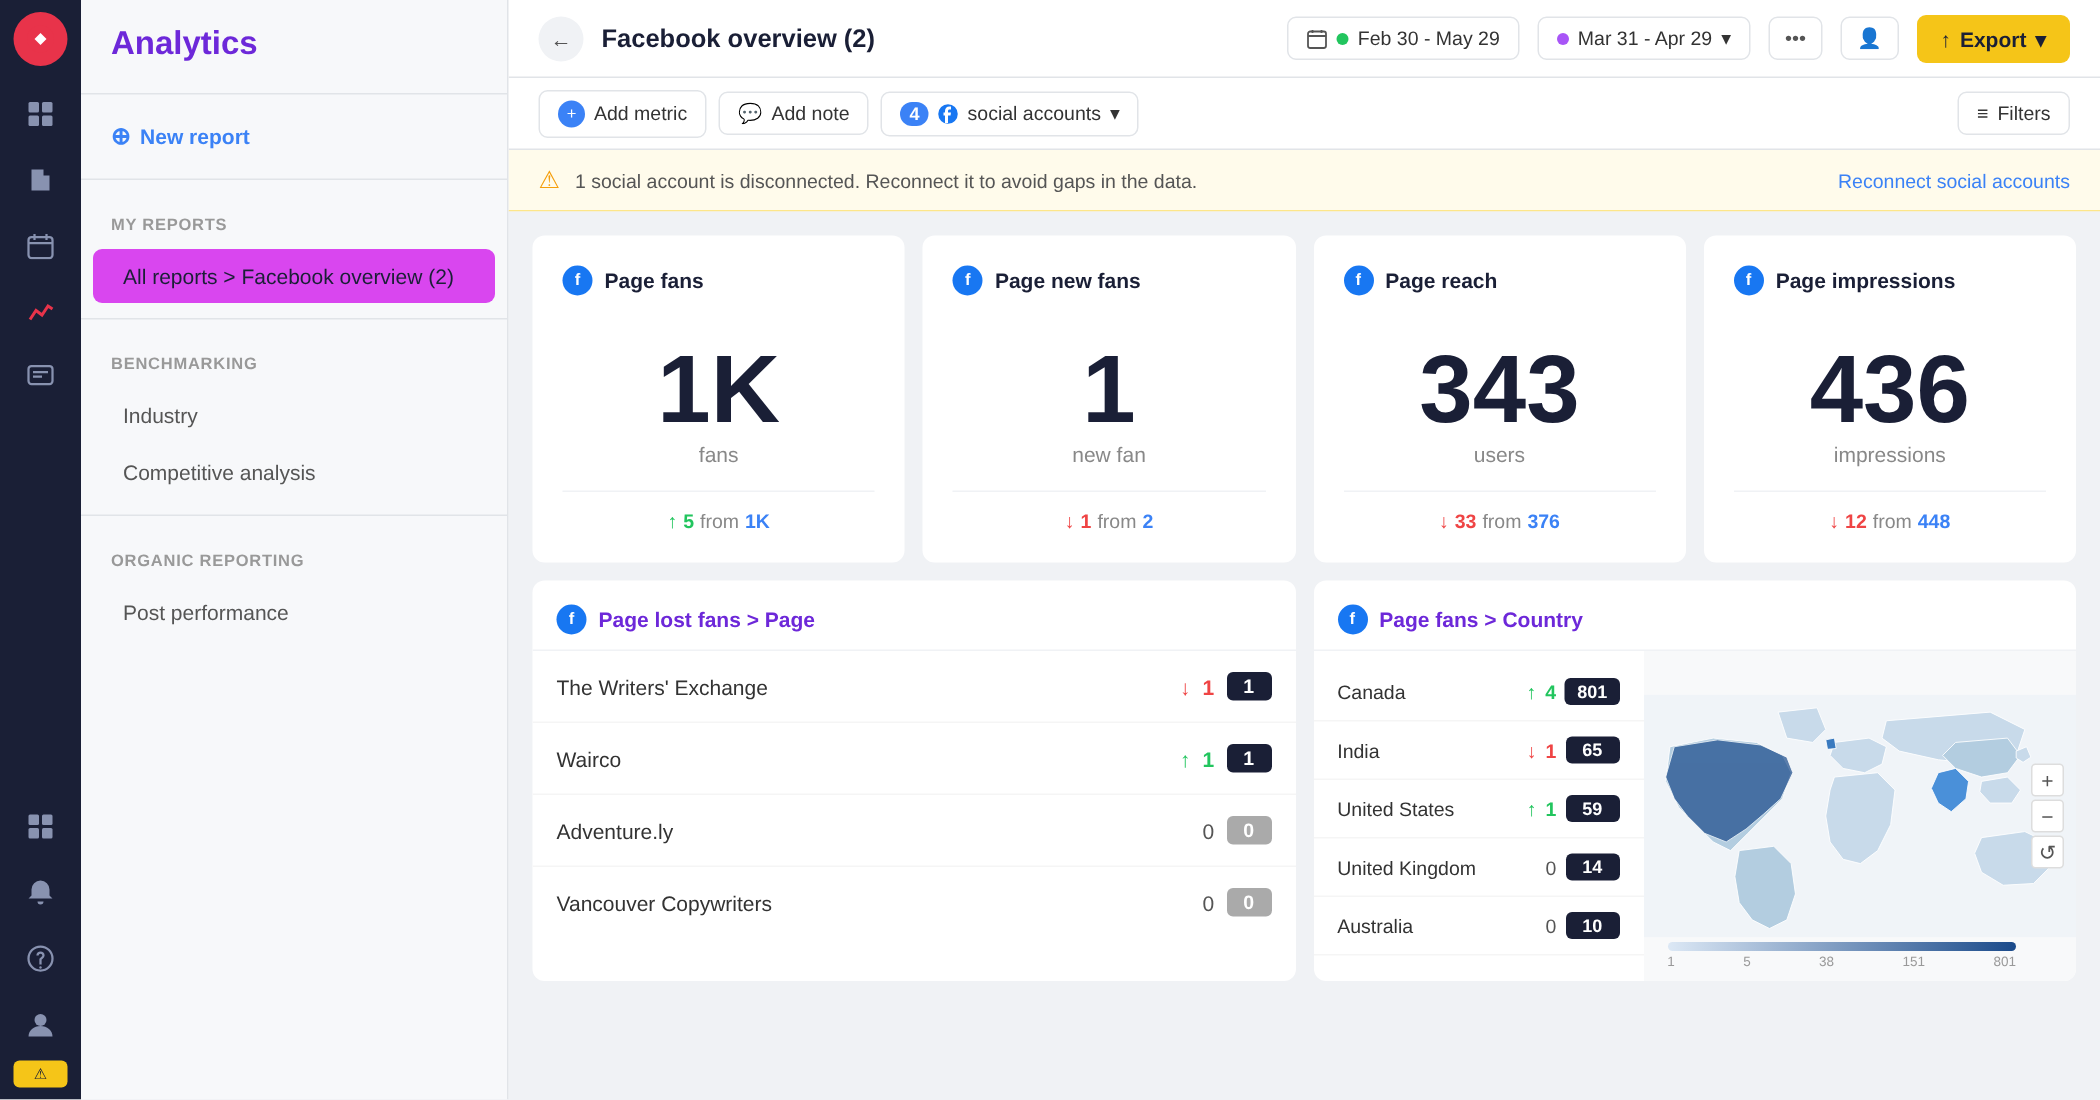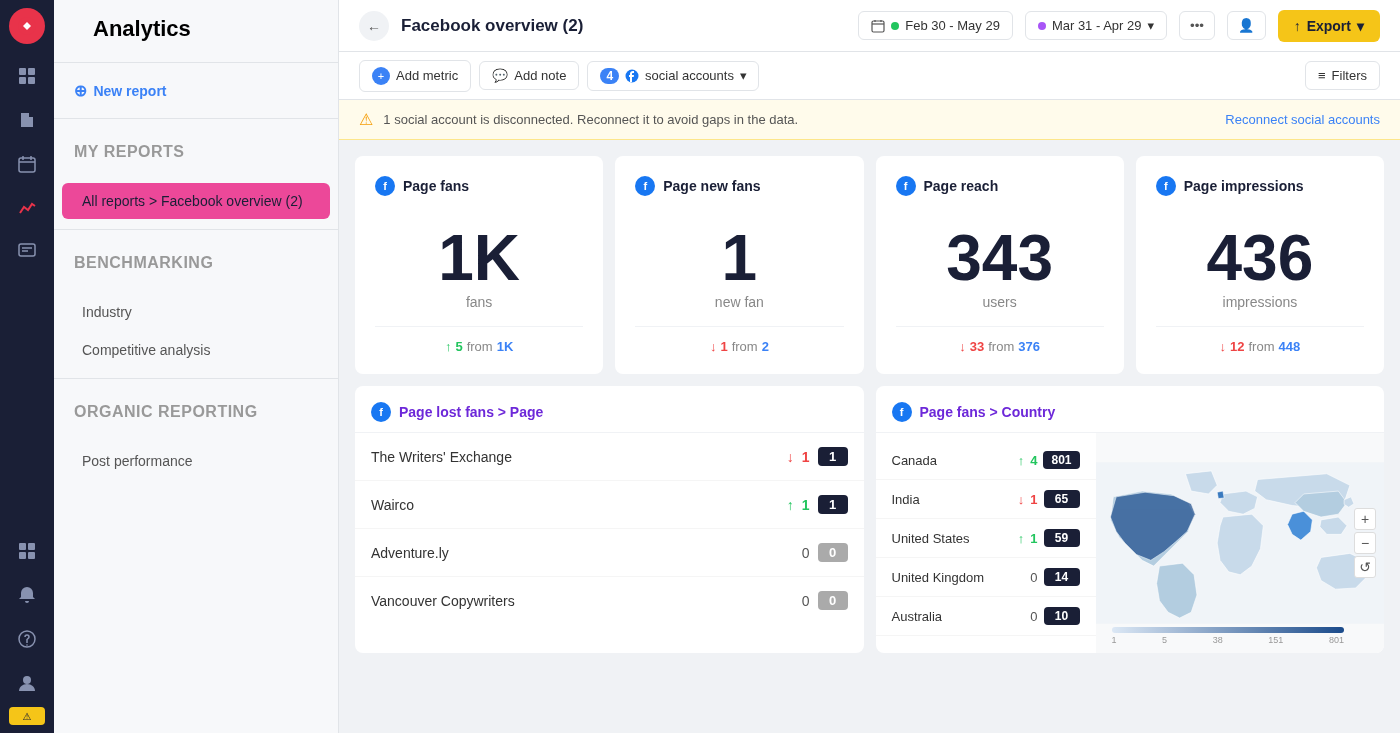--- a/index.html
+++ b/index.html
@@ -38,48 +38,47 @@
       background: #f7f8fa;
       border-right: 1px solid #e1e4e8;
       display: flex;
       flex-direction: column;
       overflow-y: auto;
       flex-shrink: 0;
     }
     .sidebar-title {
       font-size: 22px;
       font-weight: 700;
-      color: #000000;
+      color: #6d28d9;
       padding: 16px 20px 12px;
-      margin-left: 19px;
     }
     .sidebar-nav-item {
       padding: 10px 20px;
       font-size: 14px;
       color: #555;
       cursor: pointer;
       border-radius: 6px;
       margin: 0 8px 2px;
     }
     .sidebar-nav-item.active {
-      background: #ec4899;
+      background: #d946ef;
       color: #1a1f36;
       font-weight: 500;
     }
     .sidebar-new-report {
       display: flex; align-items: center; gap: 6px;
       padding: 10px 20px;
       color: #3b82f6;
       font-size: 14px;
       font-weight: 600;
       cursor: pointer;
     }
     .sidebar-section-label {
-      padding: 16px 20px 22px;
-      font-size: 16px;
+      padding: 16px 20px 10px;
+      font-size: 11px;
       font-weight: 700;
       color: #999;
       letter-spacing: 0.5px;
       text-transform: uppercase;
     }
     .sidebar-divider { border: none; border-top: 1px solid #e1e4e8; margin: 8px 0; }
 
     
     .main {
       flex: 1;

